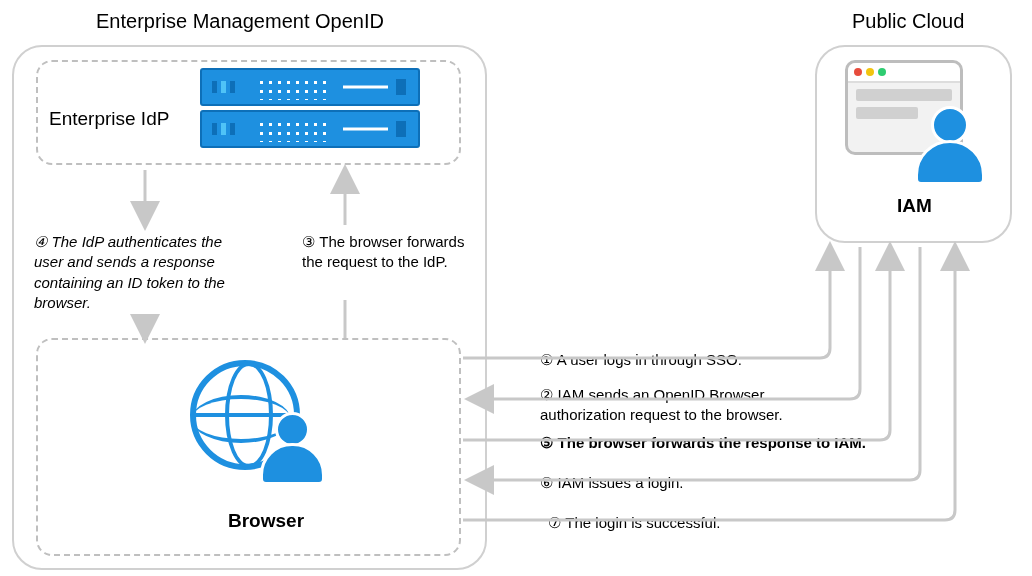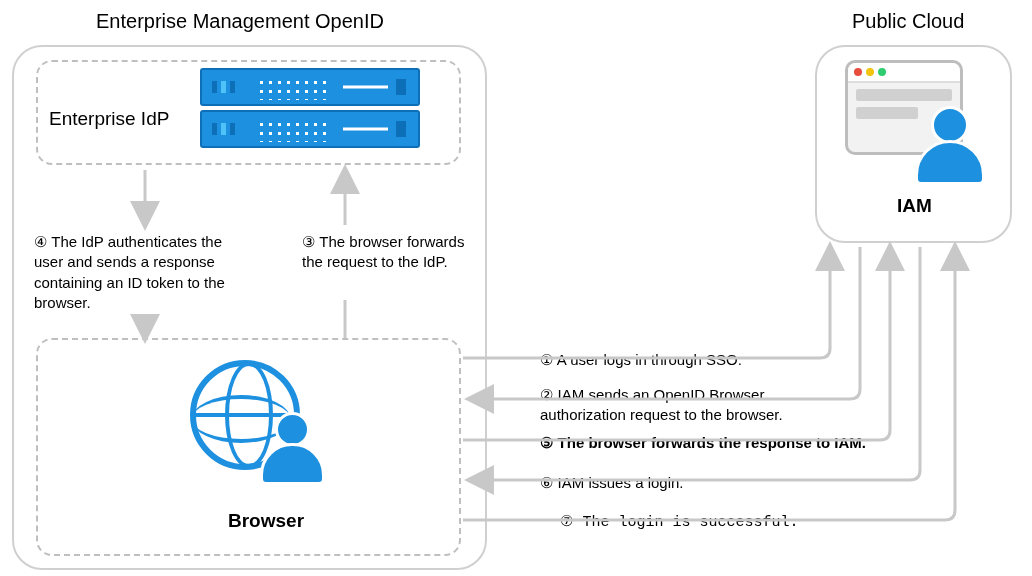--- a/index.html
+++ b/index.html
@@ -195,28 +195,28 @@
     <div class="row"></div>
     <div class="row short"></div>
   </div>
   <div class="iam-user">
       <div class="head"></div>
       <div class="body"></div>
     </div>
 </div>
 <div class="box-label" style="left:897px;top:195px;font-weight:bold;">IAM</div>
 
-<div class="caption" style="left:34px; top:232px; width:220px;">④ The IdP authenticates the user and sends a response containing an ID token to the browser.</div>
+<div class="caption" style="left:34px; top:232px; width:220px;font-style:italic;">④ The IdP authenticates the user and sends a response containing an ID token to the browser.</div>
 <div class="caption" style="left:302px;top:232px; width:170px;">③ The browser forwards the request to the IdP.</div>
 
 <div class="caption" style="left:540px;top:350px;">① A user logs in through SSO.</div>
 <div class="caption" style="left:540px;top:385px; width:285px;">② IAM sends an OpenID Browser authorization request to the browser.</div>
 <div class="caption" style="left:540px;top:433px;font-weight:bold;">⑤ The browser forwards the response to IAM.</div>
 <div class="caption" style="left:540px;top:473px;">⑥ IAM issues a login.</div>
-<div class="caption" style="left:560px;top:513px;font-family:Liberation Mono, monospace;">⑦ The login is successful.</div>
+<div class="caption" style="left:548px;top:513px;">⑦ The login is successful.</div>
 
 <svg class="overlay">
   <defs>
     <marker id="ah" markerWidth="10" markerHeight="10" refX="8" refY="5" orient="auto">
       <path d="M0,0 L10,5 L0,10 Z" fill="#c8c8c8"></path>
     </marker>
   </defs>
 
   <line x1="145" y1="170" x2="145" y2="225" stroke="#c8c8c8" stroke-width="3" marker-end="url(#ah)"></line>
   <line x1="145" y1="315" x2="145" y2="338" stroke="#c8c8c8" stroke-width="3" marker-end="url(#ah)"></line>

